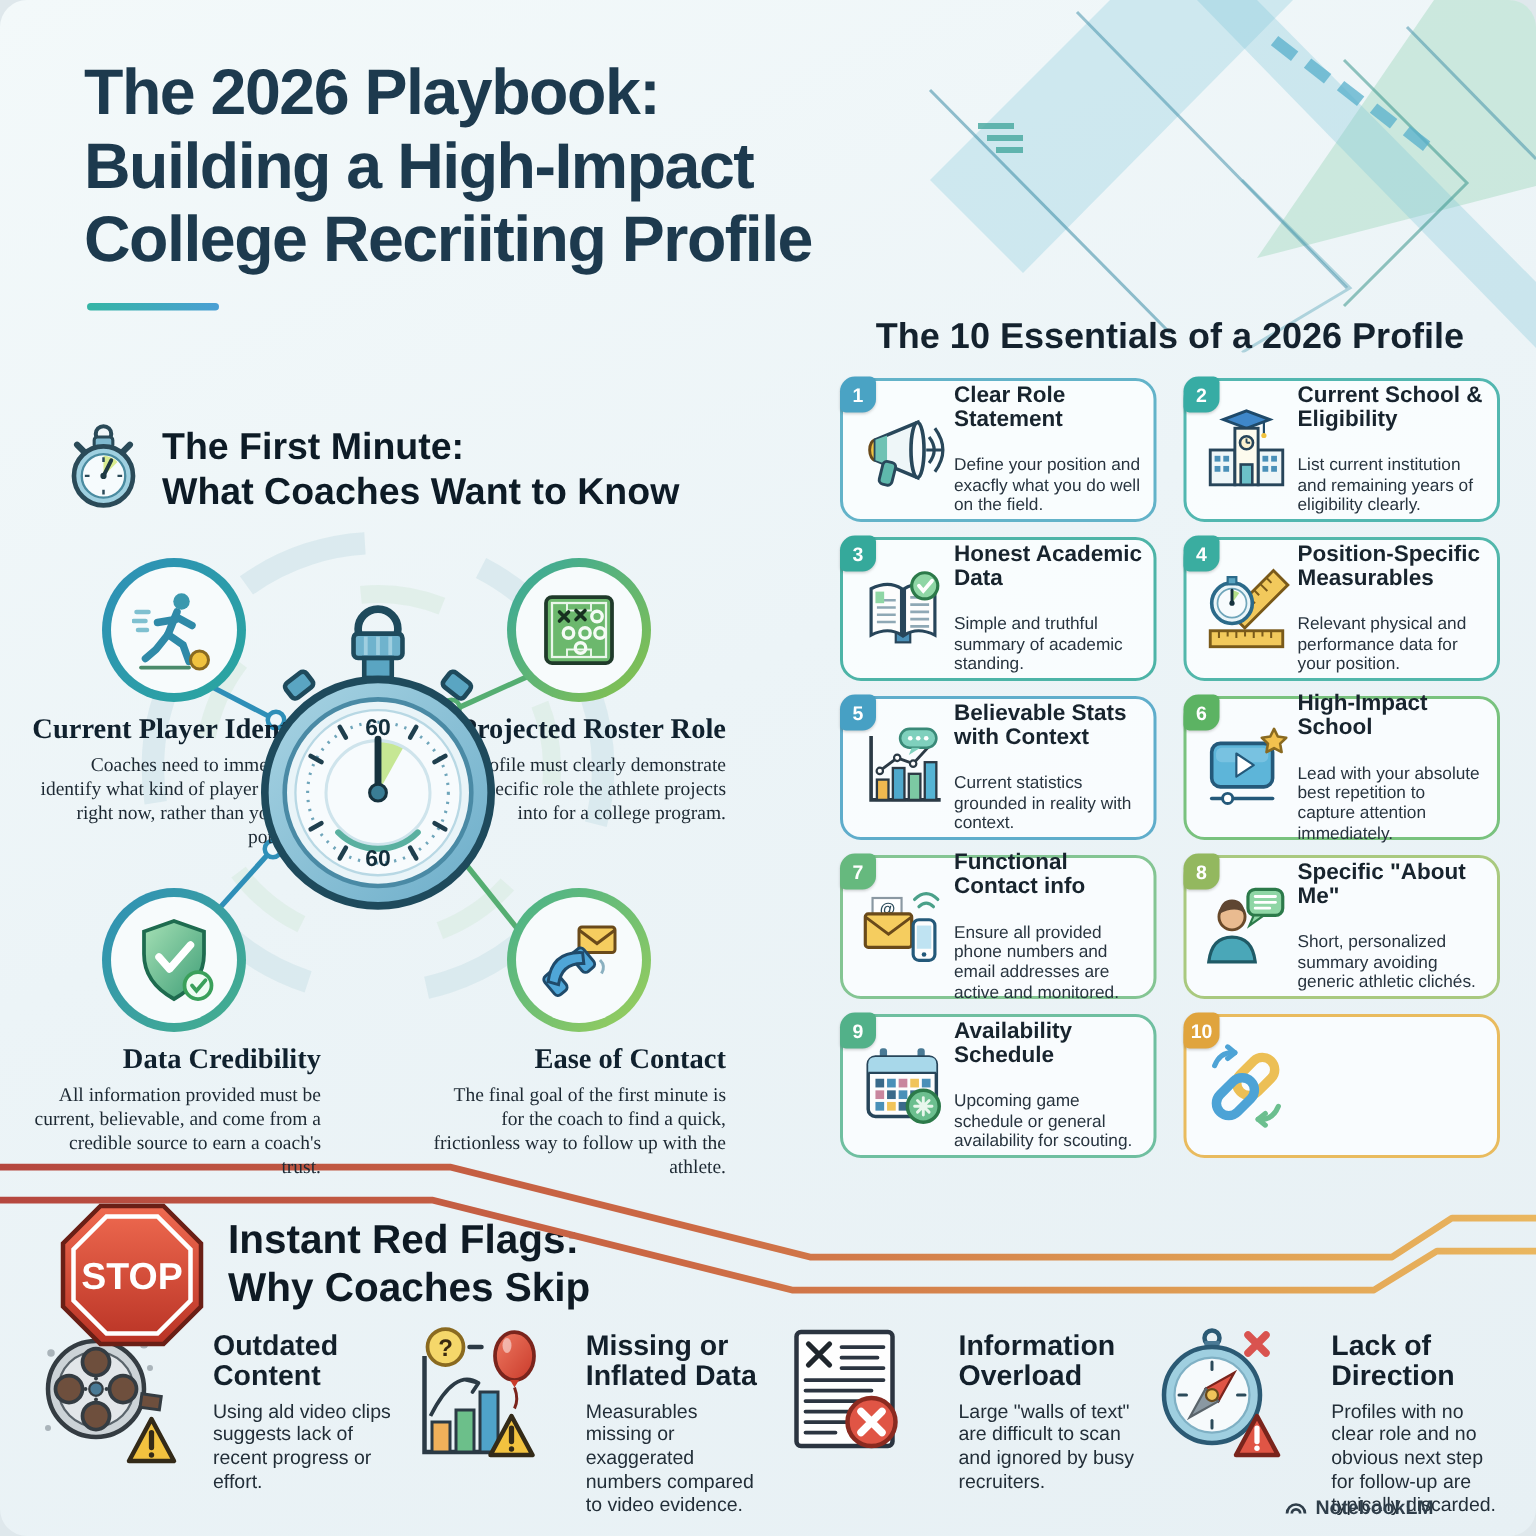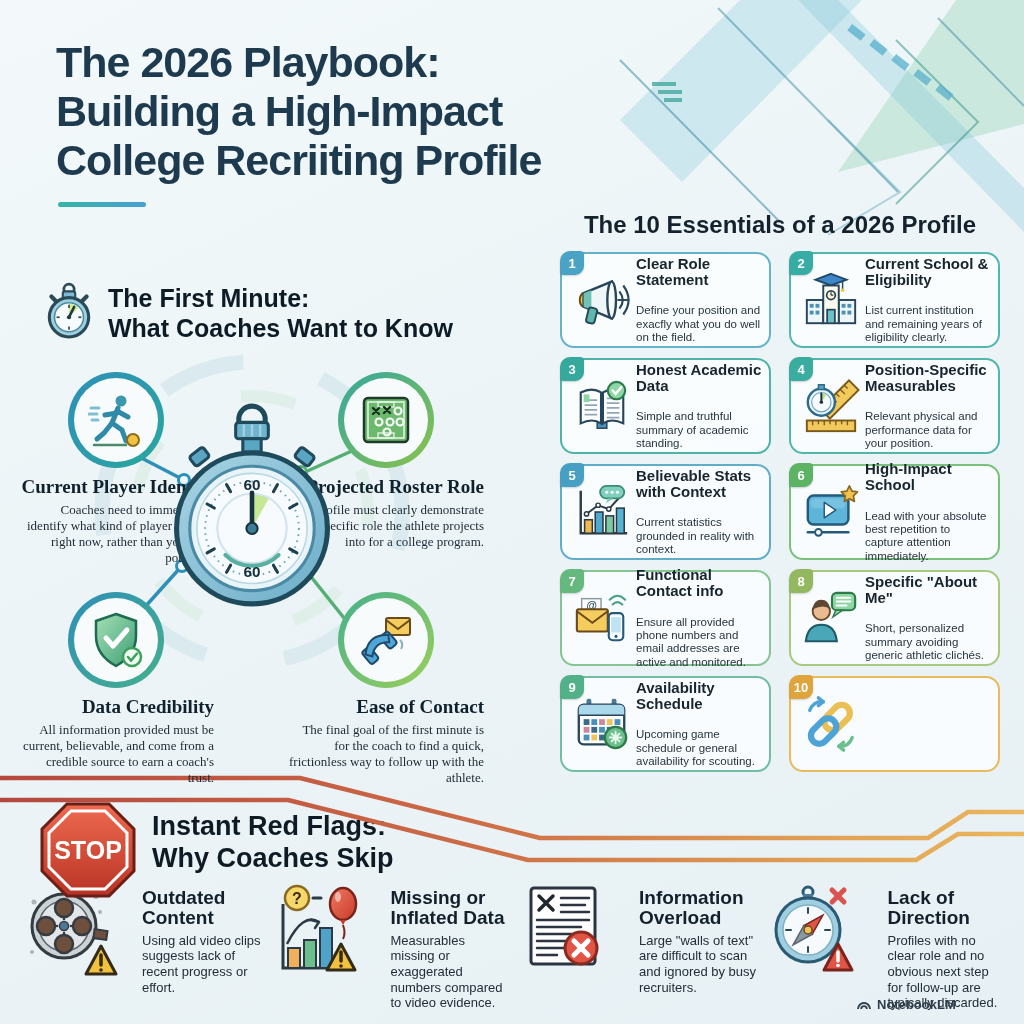--- a/index.html
+++ b/index.html
@@ -1,18 +1,18 @@
 <!DOCTYPE html>
 <html><head>
 <meta charset="utf-8">
 <style>
   html,body{margin:0;padding:0;}
   body{font-family:"Liberation Sans",sans-serif;background:#dfe8ec;}
   #page{position:relative;width:1024px;height:1024px;overflow:hidden;
-        background:linear-gradient(155deg,#f3f9fa 0%,#ecf4f7 45%,#e7f0f4 100%);color:#13222e;}
+        background:linear-gradient(155deg,#f3f9fa 0%,#ecf4f7 45%,#e7f0f4 100%);color:#13222e;border-radius:18px;}
   .abs{position:absolute;}
   
   #title{left:56px;top:38px;font-size:43px;font-weight:800;line-height:1.14;
          letter-spacing:-1px;color:#1d3a4e;}
   #title-underline{left:58px;top:202px;width:88px;height:5px;border-radius:3px;
          background:linear-gradient(90deg,#35b5a5,#4a9fd4);}
   
   #fm-header{left:42px;top:281px;display:flex;align-items:flex-start;gap:12px;}
   #fm-header .hd{font-size:25px;font-weight:800;line-height:1.2;color:#0d1b26;padding-top:2px;}
   .q-item{width:196px;text-align:right;z-index:2;font-family:Liberation Serif, serif;}

